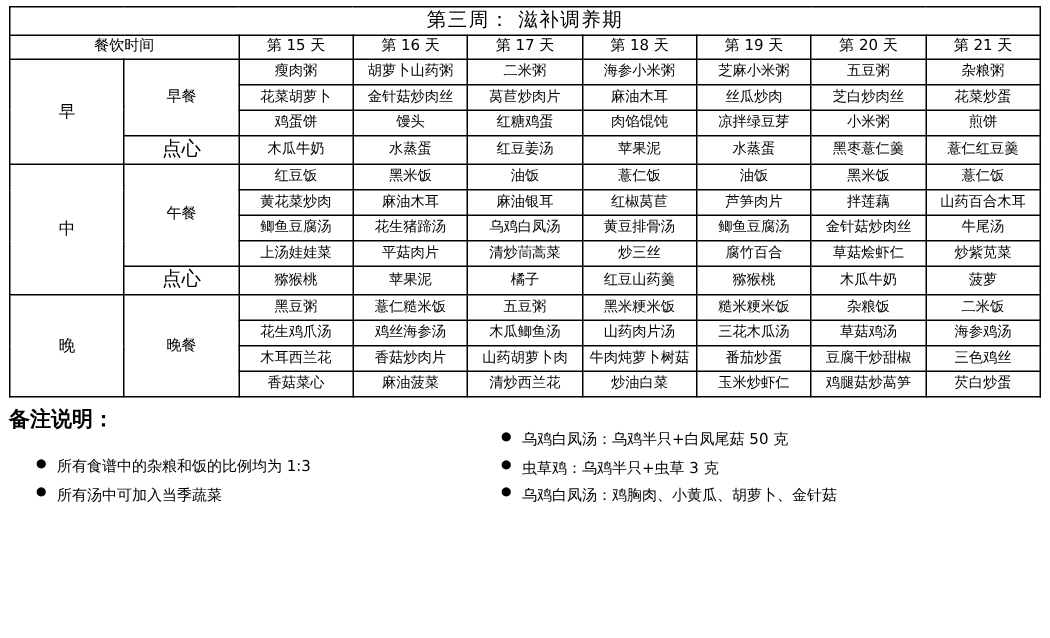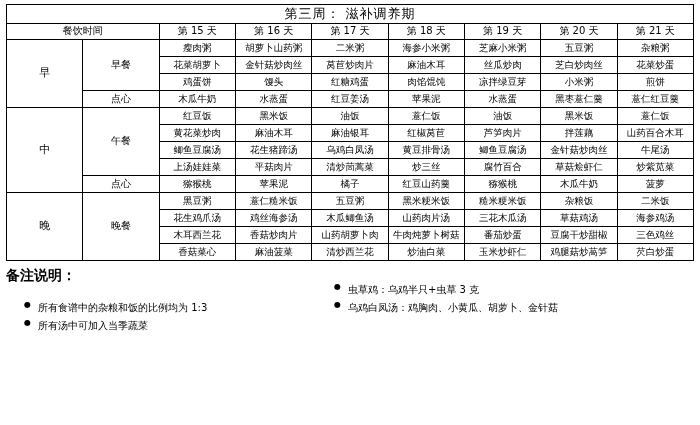--- a/index.html
+++ b/index.html
@@ -50,21 +50,21 @@
     font-size: 11px;
     width: 26px;
   }
   .meal {
     font-weight: bold;
     font-size: 10px;
     width: 48px;
   }
   .snack {
     font-weight: bold;
-    font-size: 10px;
+    font-size: 13px;
   }
   .dish {
     font-size: 9.5px;
     height: 14px;
   }
   .notes {
     display: flex;
     width: 688px;
     margin-top: 6px;
     font-size: 10px;
@@ -253,18 +253,19 @@
   <div class="notes">
     <div class="notes-col left">
       <div class="notes-title">备注说明：</div>
       <ul class="bullets">
         <li>所有食谱中的杂粮和饭的比例均为 1:3</li>
         <li>所有汤中可加入当季蔬菜</li>
       </ul>
     </div>
     <div class="notes-col">
       <ul class="bullets">
+        <li>乌鸡白凤汤：乌鸡半只+白凤尾菇 50 克</li>
         <li>虫草鸡：乌鸡半只+虫草 3 克</li>
         <li>乌鸡白凤汤：鸡胸肉、小黄瓜、胡萝卜、金针菇</li>
       </ul>
     </div>
   </div>
 </div>
 
 </body></html>

